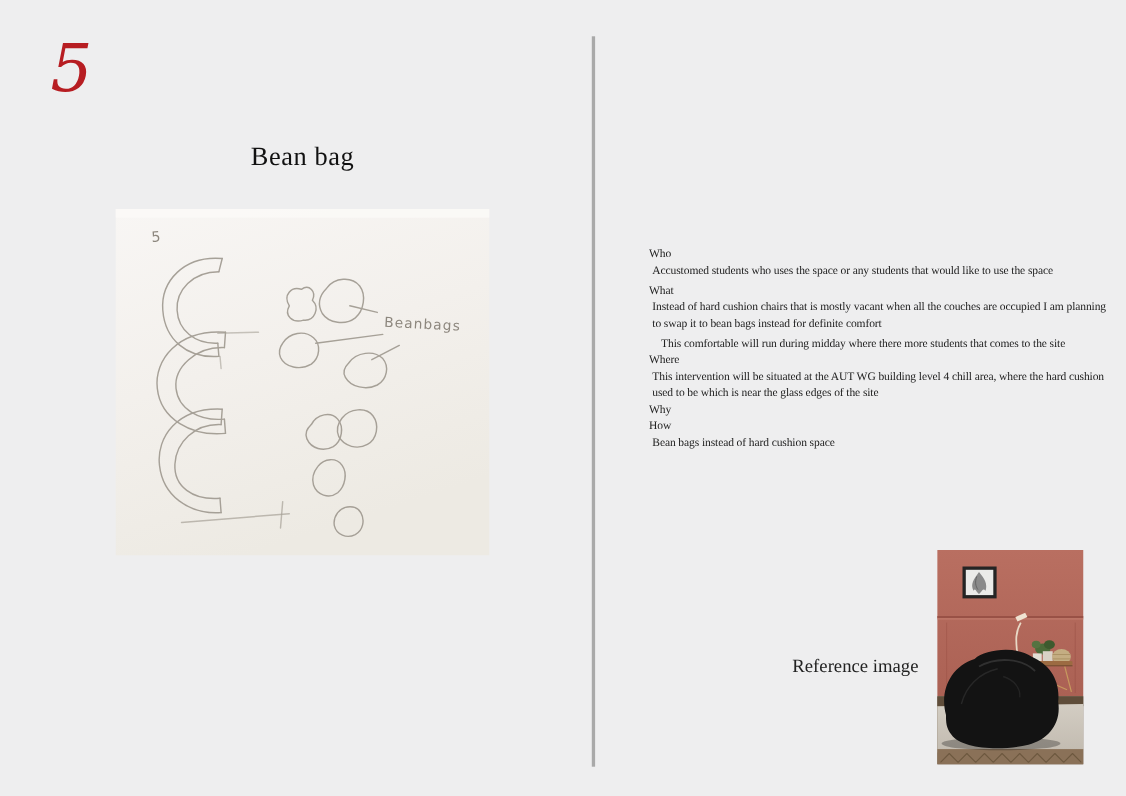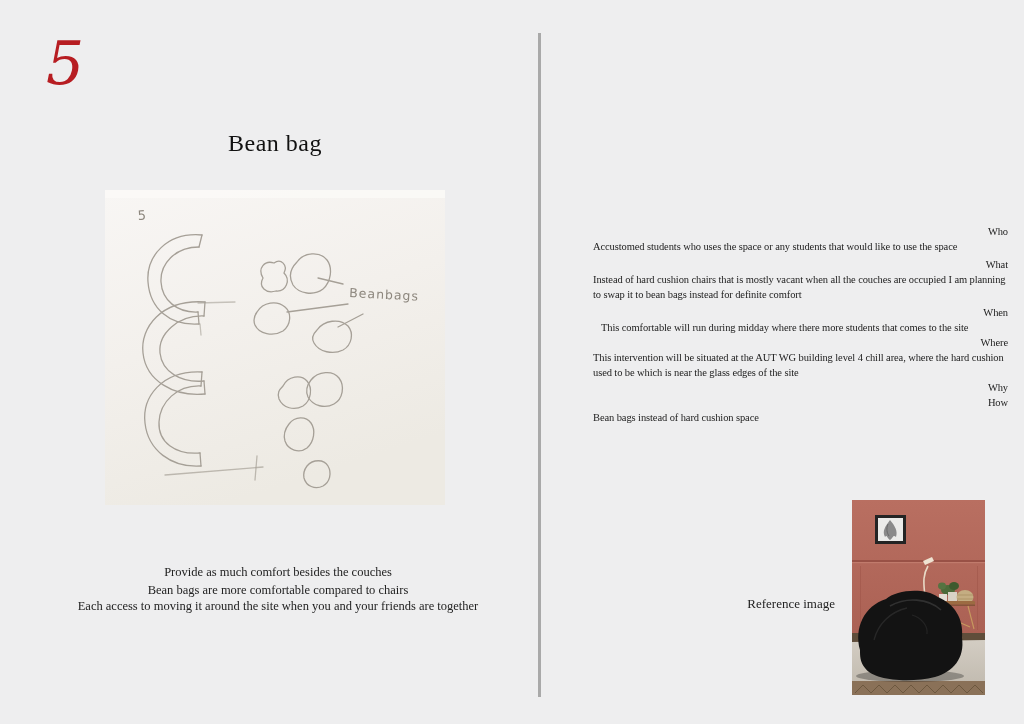--- a/index.html
+++ b/index.html
@@ -43,27 +43,27 @@
   .summary div{white-space:nowrap;}
   .summary .l1{margin-bottom:2px;}
 
   
   .qa{
     position:absolute;left:584px;top:224px;width:424px;
     font-size:10.5px;line-height:15px;letter-spacing:-0.1px;color:#222;
   }
   .qa-section{margin-bottom:3px;}
   .qa-section.tight{margin-bottom:0;}
-  .qa-label{padding-left:6px;text-align:right;}
+  .qa-label{padding-left:6px;}
   .qa-body{padding-left:9px;}
   .qa-section.deep-indent .qa-body{padding-left:17px;}
 
   .ref-caption{
     position:absolute;left:690px;top:596px;width:145px;
-    text-align:right;font-size:13px;color:#222;
+    text-align:right;font-size:17px;color:#222;
   }
   .ref-wrap{
     position:absolute;left:852px;top:500px;width:133px;height:195px;
   }
   svg{display:block;}
 </style>
 </head>
 <body>
 
 <div class="page">
@@ -117,37 +117,31 @@
         <path d="M 213,88 L 238,94"></path>
         <path d="M 182,122 L 243,114"></path>
         <path d="M 233,137 L 258,124"></path>
       </g>
 
       <text x="33" y="30" font-family="DejaVu Sans, sans-serif" font-size="13" fill="#8d877e" transform="rotate(-4 33 30)">5</text>
       <text x="244" y="107" font-family="DejaVu Sans, sans-serif" font-size="12.5" fill="#8d877e" letter-spacing="1" transform="rotate(3 244 107)">Beanbags</text>
     </svg>
   </div>
 
-  <div class="summary">
-    <div class="l1">Provide as much comfort besides the couches</div>
-    <div>Bean bags are more comfortable compared to chairs</div>
-    <div>Each access to moving it around the site when you and your friends are together</div>
-  </div>
 
   <div class="qa">
     <div class="qa-section">
       <div class="qa-label">Who</div>
       <div class="qa-body">Accustomed students who uses the space or any students that would like to use the space</div>
     </div>
     <div class="qa-section">
       <div class="qa-label">What</div>
       <div class="qa-body">Instead of hard cushion chairs that is mostly vacant when all the couches are occupied I am planning to swap it to bean bags instead for definite comfort</div>
     </div>
     <div class="qa-section tight deep-indent">
-      <div class="qa-label">When</div>
       <div class="qa-body">This comfortable will run during midday where there more students that comes to the site</div>
     </div>
     <div class="qa-section tight">
       <div class="qa-label">Where</div>
       <div class="qa-body">This intervention will be situated at the AUT WG building level 4 chill area, where the hard cushion used to be which is near the glass edges of the site</div>
     </div>
     <div class="qa-section tight">
       <div class="qa-label">Why</div>
     </div>
     <div class="qa-section tight">

